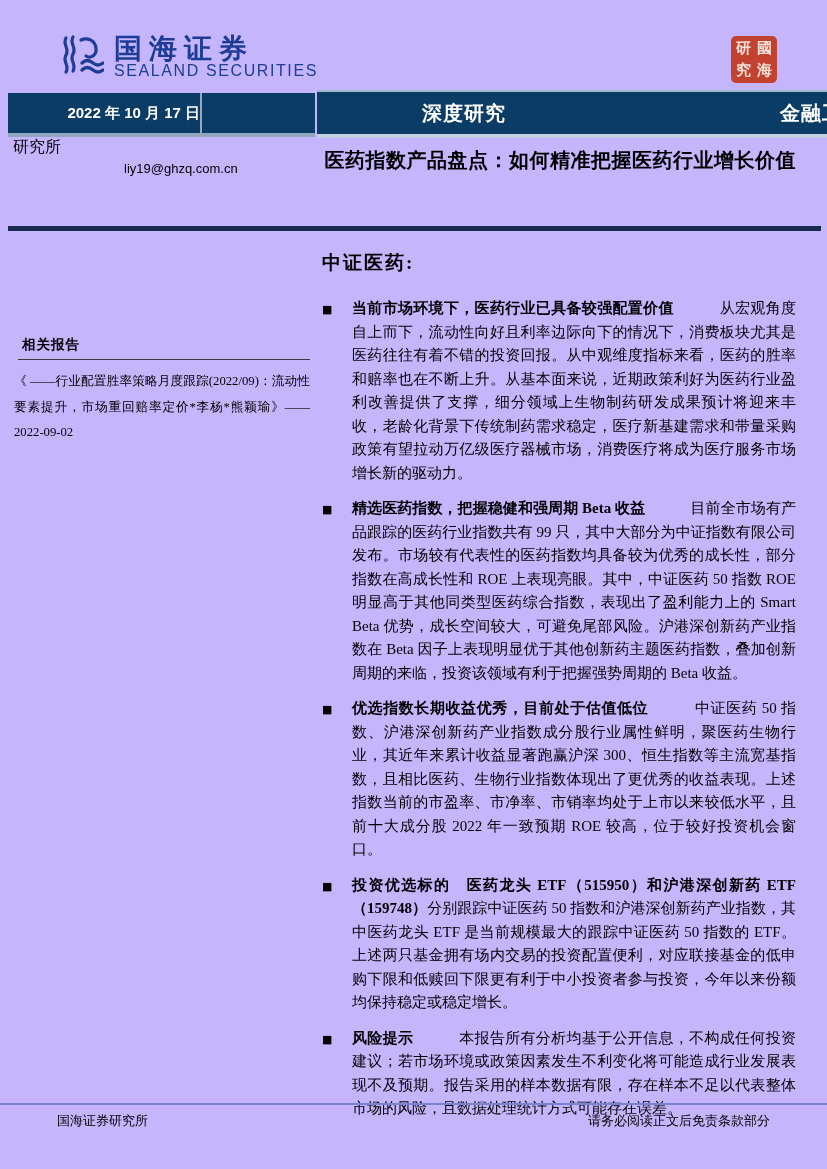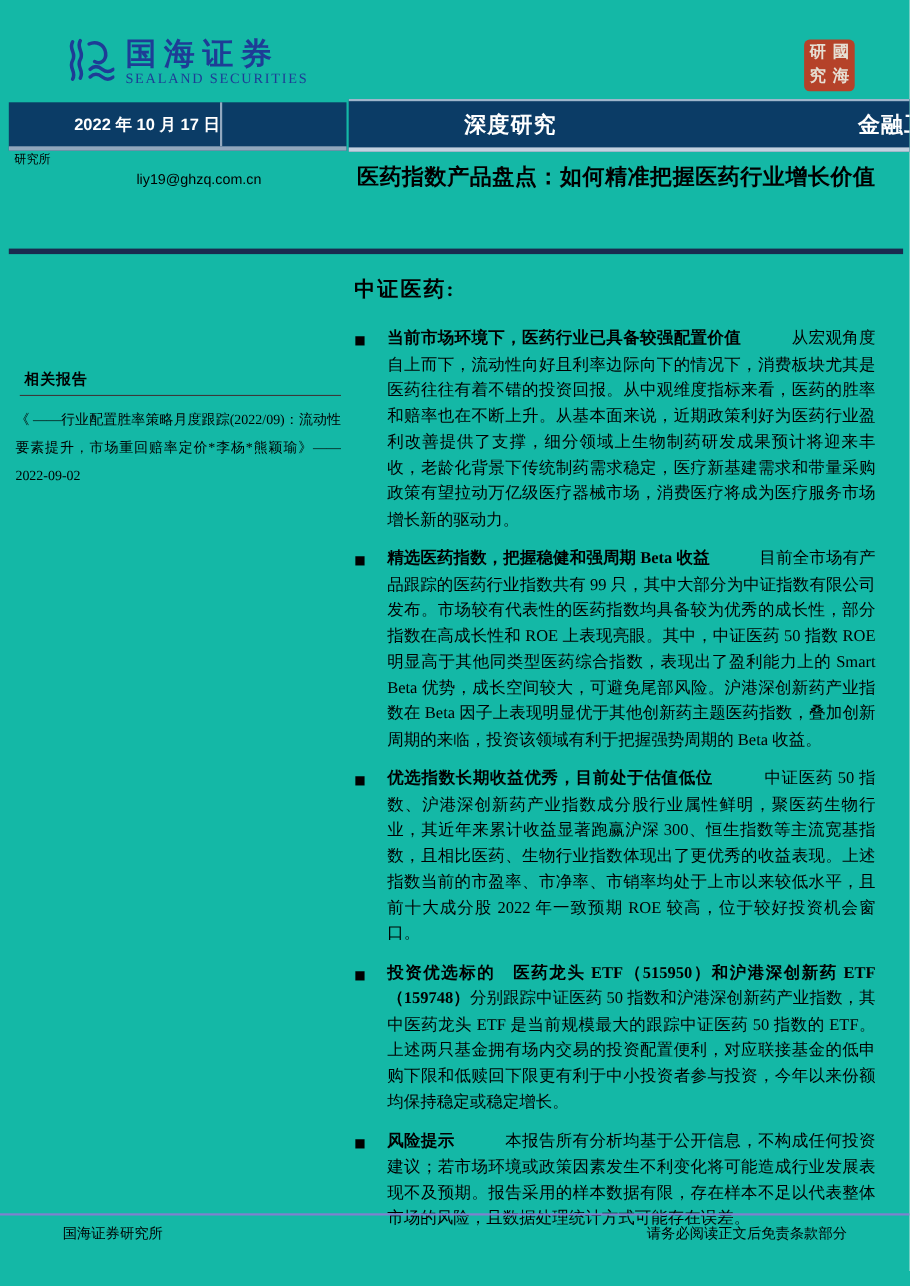--- a/index.html
+++ b/index.html
@@ -1,24 +1,24 @@
 <!DOCTYPE html>
 <html><head>
 <meta charset="utf-8">
 <style>
   html,body{margin:0;padding:0;background:#e8e8e8;}
-  .page{position:relative;width:827px;height:1169px;background:#14b8a6;margin:0 auto;
+  .page{position:relative;width:827px;height:1169px;background:#c4b5fd;margin:0 auto;
         font-family:"Liberation Serif","DejaVu Serif",serif;color:#000;overflow:hidden;}
 
   
   .logo{position:absolute;top:33px;left:58px;display:flex;align-items:center;gap:10px;}
   .logo-text{display:flex;flex-direction:column;}
   .brand{font-family:"Liberation Sans","DejaVu Sans",sans-serif;font-weight:bold;
          font-size:28px;color:#1E3C96;letter-spacing:7px;line-height:30px;}
-  .brand-sub{font-family:Liberation Serif, serif;font-size:13px;
+  .brand-sub{font-family:Liberation Sans, sans-serif;font-size:16px;
          color:#1E3C96;letter-spacing:1.6px;line-height:14px;}
 
   
   .seal{position:absolute;top:36px;right:50px;width:46px;height:47px;background:#C23A20;
         border-radius:5px;display:grid;grid-template-columns:1fr 1fr;grid-template-rows:1fr 1fr;
         padding:2px;box-sizing:border-box;opacity:.93;}
   .seal span{display:flex;align-items:center;justify-content:center;color:#F6E3D8;
         font-size:15px;font-weight:bold;line-height:1;}
 
   
@@ -29,21 +29,21 @@
   .bar-divider{width:2px;height:100%;background:#93A9BF;}
   .bar-empty{flex:1;height:100%;}
   .bar-right{position:absolute;top:90px;left:317px;width:504px;height:42px;background:#0B3C66;
         border-top:2px solid #9FB6CC;border-bottom:4px solid #C2D1E0;box-sizing:content-box;
         display:flex;align-items:center;justify-content:space-between;
         padding-left:85px;padding-right:26px;}
   .bar-right .bar-label{color:#fff;font-weight:bold;font-size:20px;letter-spacing:1px;margin-left:20px;}
 
   
   .analyst{position:absolute;top:137px;left:6px;font-size:13px;}
-  .analyst .dept{margin-left:7px;font-size:11px;}
+  .analyst .dept{margin-left:7px;font-size:16px;}
   .analyst .row{margin-top:5px;display:flex;}
   .analyst .lbl{width:118px;}
   .analyst .nm{width:38px;}
   .mono-sans{font-family:"Liberation Sans","DejaVu Sans",sans-serif;font-size:13px;}
   .analyst .email{margin-left:118px;margin-top:3px;}
 
   
   .report-title{position:absolute;top:147px;right:31px;font-size:20px;font-weight:bold;
         letter-spacing:.5px;}
 

